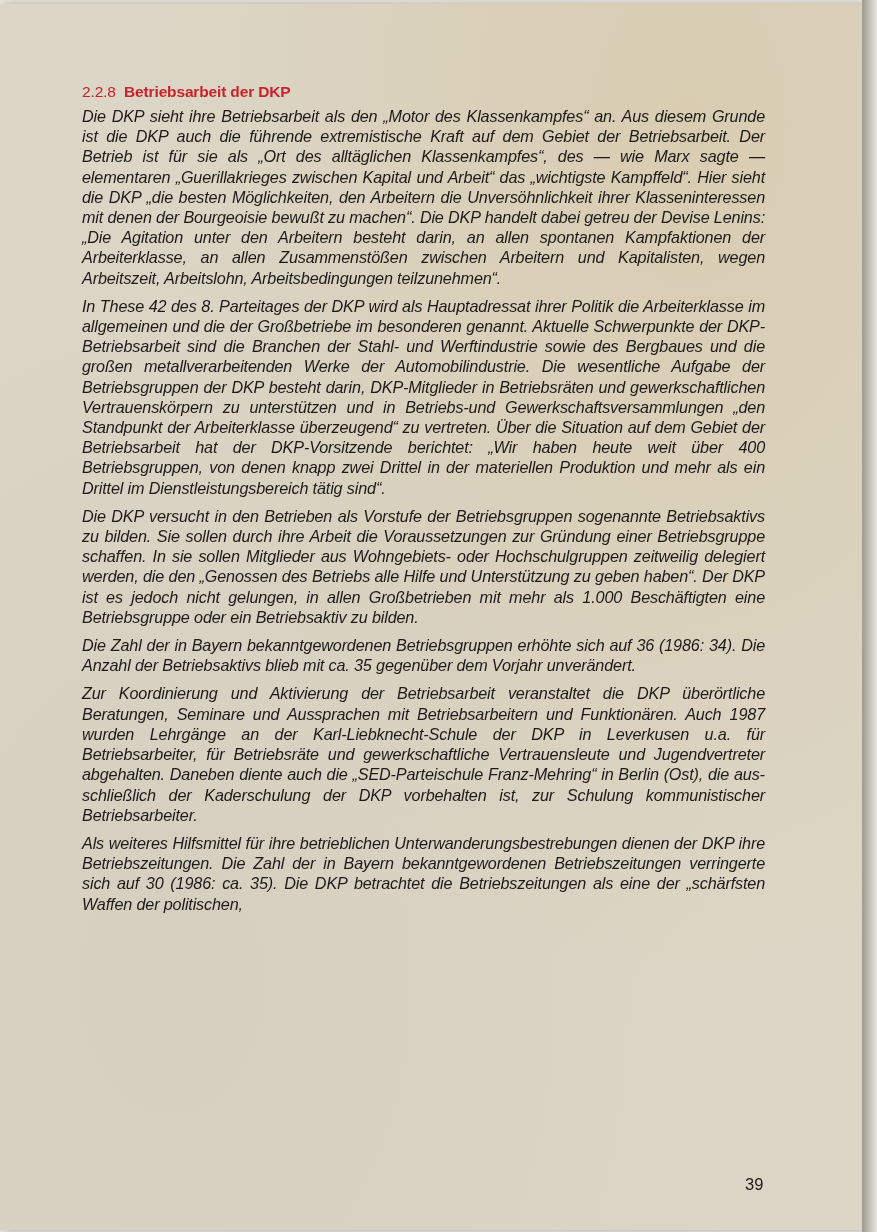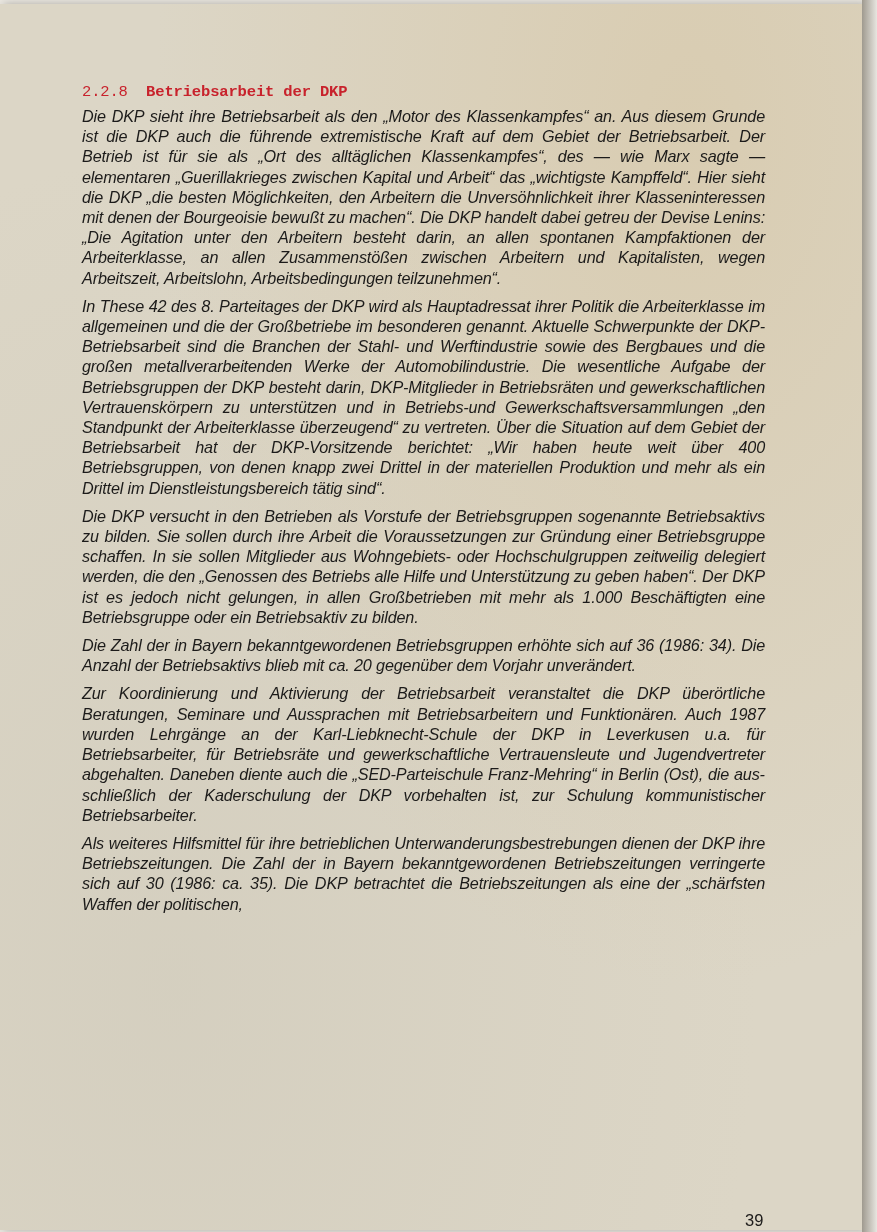--- a/index.html
+++ b/index.html
@@ -23,41 +23,40 @@
   }
   .content {
     position:absolute; left:82px; top:78px; width:683px;
     color:#1c1b1a;
     font-size:16.2px; line-height:20.2px;
     letter-spacing:-0.15px;
   }
   .heading {
     color:#c8222c; font-size:15.5px; line-height:20px; margin:0 0 4px 0;
     font-weight:normal;
-    font-family:Liberation Mono, monospace;
   }
   .heading .title { font-weight:bold; }
   p {
     margin:0 0 8px 0; text-align:justify; hyphens:manual;font-style:italic;
   }
   .page-number {
-    position:absolute; left:745px; top:1171px; font-size:16.5px; color:#1c1b1a;margin-top:36px;
+    position:absolute; left:745px; top:1171px; font-size:16.5px; color:#1c1b1a;
   }
 </style>
 </head>
 <body>
 
 <div class="page">
   <div class="content">
     <h2 class="heading">
       <span>2.2.8</span>&nbsp;
       <span class="title">Betriebsarbeit der DKP</span>
     </h2>
     <p>Die DKP sieht ihre Betriebsarbeit als den „Motor des Klassenkampfes“ an. Aus diesem Grunde ist die DKP auch die führende extremistische Kraft auf dem Gebiet der Betriebsarbeit. Der Betrieb ist für sie als „Ort des alltäglichen Klas­senkampfes“, des — wie Marx sagte — elementaren „Guerillakrieges zwi­schen Kapital und Arbeit“ das „wichtigste Kampffeld“. Hier sieht die DKP „die besten Möglichkeiten, den Arbeitern die Unversöhnlichkeit ihrer Klasseninter­essen mit denen der Bourgeoisie bewußt zu machen“. Die DKP handelt dabei getreu der Devise Lenins: „Die Agitation unter den Arbeitern besteht darin, an allen spontanen Kampfaktionen der Arbeiterklasse, an allen Zusammenstößen zwischen Arbeitern und Kapitalisten, wegen Arbeitszeit, Arbeitslohn, Arbeits­bedingungen teilzunehmen“.</p>
     <p>In These 42 des 8. Parteitages der DKP wird als Hauptadressat ihrer Politik die Arbeiterklasse im allgemeinen und die der Großbetriebe im besonderen ge­nannt. Aktuelle Schwerpunkte der DKP-Betriebsarbeit sind die Branchen der Stahl- und Werftindustrie sowie des Bergbaues und die großen metallverarbei­tenden Werke der Automobilindustrie. Die wesentliche Aufgabe der Betriebs­gruppen der DKP besteht darin, DKP-Mitglieder in Betriebsräten und gewerk­schaftlichen Vertrauenskörpern zu unterstützen und in Betriebs-und Gewerk­schaftsversammlungen „den Standpunkt der Arbeiterklasse überzeugend“ zu vertreten. Über die Situation auf dem Gebiet der Betriebsarbeit hat der DKP-Vorsitzende berichtet: „Wir haben heute weit über 400 Betriebsgruppen, von denen knapp zwei Drittel in der materiellen Produktion und mehr als ein Drittel im Dienstleistungsbereich tätig sind“.</p>
     <p>Die DKP versucht in den Betrieben als Vorstufe der Betriebsgruppen soge­nannte Betriebsaktivs zu bilden. Sie sollen durch ihre Arbeit die Voraussetzun­gen zur Gründung einer Betriebsgruppe schaffen. In sie sollen Mitglieder aus Wohngebiets- oder Hochschulgruppen zeitweilig delegiert werden, die den „Genossen des Betriebs alle Hilfe und Unterstützung zu geben haben“. Der DKP ist es jedoch nicht gelungen, in allen Großbetrieben mit mehr als 1.000 Beschäftigten eine Betriebsgruppe oder ein Betriebsaktiv zu bilden.</p>
-    <p>Die Zahl der in Bayern bekanntgewordenen Betriebsgruppen erhöhte sich auf 36 (1986: 34). Die Anzahl der Betriebsaktivs blieb mit ca. 20 gegenüber dem Vorjahr unverändert.</p>
+    <p>Die Zahl der in Bayern bekanntgewordenen Betriebsgruppen erhöhte sich auf 36 (1986: 34). Die Anzahl der Betriebsaktivs blieb mit ca. 35 gegenüber dem Vorjahr unverändert.</p>
     <p>Zur Koordinierung und Aktivierung der Betriebsarbeit veranstaltet die DKP überörtliche Beratungen, Seminare und Aussprachen mit Betriebsarbeitern und Funktionären. Auch 1987 wurden Lehrgänge an der Karl-Liebknecht-Schu­le der DKP in Leverkusen u.a. für Betriebsarbeiter, für Betriebsräte und ge­werkschaftliche Vertrauensleute und Jugendvertreter abgehalten. Daneben diente auch die „SED-Parteischule Franz-Mehring“ in Berlin (Ost), die aus­schließlich der Kaderschulung der DKP vorbehalten ist, zur Schulung kommu­nistischer Betriebsarbeiter.</p>
     <p>Als weiteres Hilfsmittel für ihre betrieblichen Unterwanderungsbestrebungen dienen der DKP ihre Betriebszeitungen. Die Zahl der in Bayern bekanntgewor­denen Betriebszeitungen verringerte sich auf 30 (1986: ca. 35). Die DKP be­trachtet die Betriebszeitungen als eine der „schärfsten Waffen der politischen,</p>
   </div>
   <div class="page-number">39</div>
 </div>
 <div class="edge-right"></div>
 
 </body></html>

